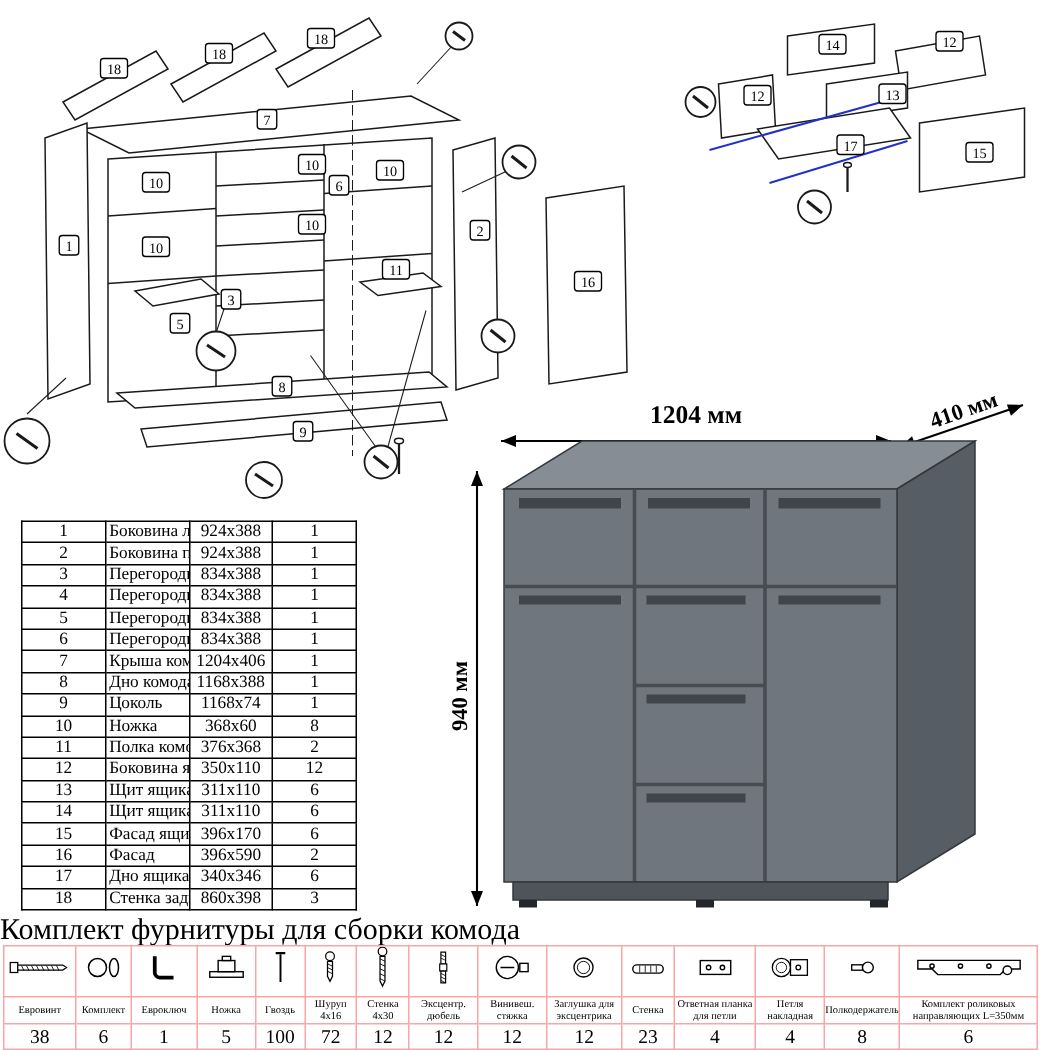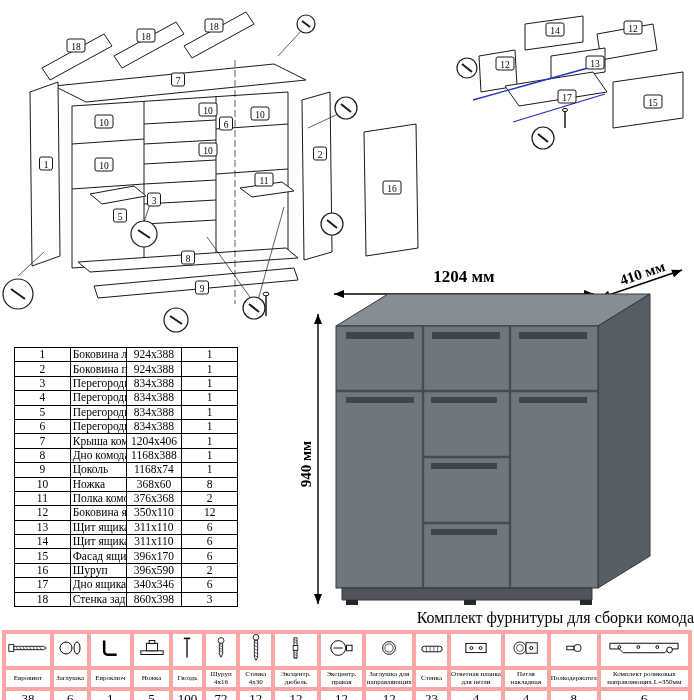--- a/index.html
+++ b/index.html
@@ -6,23 +6,23 @@
   .page{position:relative;width:694px;height:700px;background:#ffffff;overflow:hidden;
         font-family:"Liberation Serif",serif;color:#000;}
   svg{display:block;}
   svg text{font-family:"Liberation Serif",serif;}
   .dim{font-weight:bold;font-size:17px;fill:#000;}
   .dim-small{font-size:15px;}
   .parts-table{position:absolute;left:14px;top:347px;border-collapse:collapse;table-layout:fixed;width:224px;}
   .parts-table td{border:1px solid #000;font-size:11.5px;line-height:13px;height:13.4px;
                   padding:0 2px;text-align:center;white-space:nowrap;overflow:hidden;}
   .parts-table td.al{text-align:left;}
-  .hw-title{position:absolute;left:0;top:609px;width:694px;text-align:right;font-size:16px;}
+  .hw-title{position:absolute;left:0;top:609px;width:694px;text-align:left;font-size:20px;}
   .hw-table{position:absolute;left:2px;top:630px;width:690px;border-collapse:collapse;table-layout:fixed;}
-  .hw-table td{border:4px solid #fca5a5;text-align:center;vertical-align:middle;padding:0;overflow:hidden;}
+  .hw-table td{border:1px solid #fca5a5;text-align:center;vertical-align:middle;padding:0;overflow:hidden;}
   .hw-icon-cell{height:30px;}
   .hw-icon-cell span{display:inline-block;line-height:0;}
   .hw-name{font-size:7px;line-height:7.5px;height:17px;}
   .hw-qty{font-size:13px;height:16px;margin-top:48px;}
   .abs{position:absolute;}
 </style>
 </head>
 <body>
 
 <div class="page">
@@ -354,21 +354,21 @@
           <td>6</td>
         </tr>
         <tr>
           <td>15</td>
           <td class="al">Фасад ящика</td>
           <td>396x170</td>
           <td>6</td>
         </tr>
         <tr>
           <td>16</td>
-          <td class="al">Шуруп</td>
+          <td class="al">Фасад</td>
           <td>396x590</td>
           <td>2</td>
         </tr>
         <tr>
           <td>17</td>
           <td class="al">Дно ящика</td>
           <td>340x346</td>
           <td>6</td>
         </tr>
         <tr>
@@ -469,29 +469,29 @@
           <td class="hw-icon-cell"><span><svg width="72" height="18" viewBox="0 0 76 18">
                 <path d="M2 4 h72 v6 h-10 l-4 4 h-44 l-4 -4 h-10 z" fill="#fff" stroke="#000"></path>
                 <circle cx="12" cy="8" r="1.5" fill="none" stroke="#000"></circle>
                 <circle cx="32" cy="8" r="1.5" fill="none" stroke="#000"></circle>
                 <circle cx="52" cy="8" r="1.5" fill="none" stroke="#000"></circle>
                 <circle cx="65" cy="11" r="3" fill="#fff" stroke="#000"></circle>
               </svg></span></td>
         </tr>
         <tr>
           <td class="hw-name">Евровинт</td>
-          <td class="hw-name">Заглушка</td>
+          <td class="hw-name">Комплект</td>
           <td class="hw-name">Евроключ</td>
           <td class="hw-name">Ножка</td>
           <td class="hw-name">Гвоздь</td>
           <td class="hw-name">Шуруп 4x16</td>
           <td class="hw-name">Стенка 4x30</td>
           <td class="hw-name">Эксцентр. дюбель</td>
-          <td class="hw-name">Эксцентр. правая</td>
-          <td class="hw-name">Заглушка для направляющих</td>
+          <td class="hw-name">Винивеш. стяжка</td>
+          <td class="hw-name">Заглушка для эксцентрика</td>
           <td class="hw-name">Стенка</td>
           <td class="hw-name">Ответная планка для петли</td>
           <td class="hw-name">Петля накладная</td>
           <td class="hw-name">Полкодержатель</td>
           <td class="hw-name">Комплект роликовых направляющих L=350мм</td>
         </tr>
         <tr>
           <td class="hw-qty">38</td>
           <td class="hw-qty">6</td>
           <td class="hw-qty">1</td>

